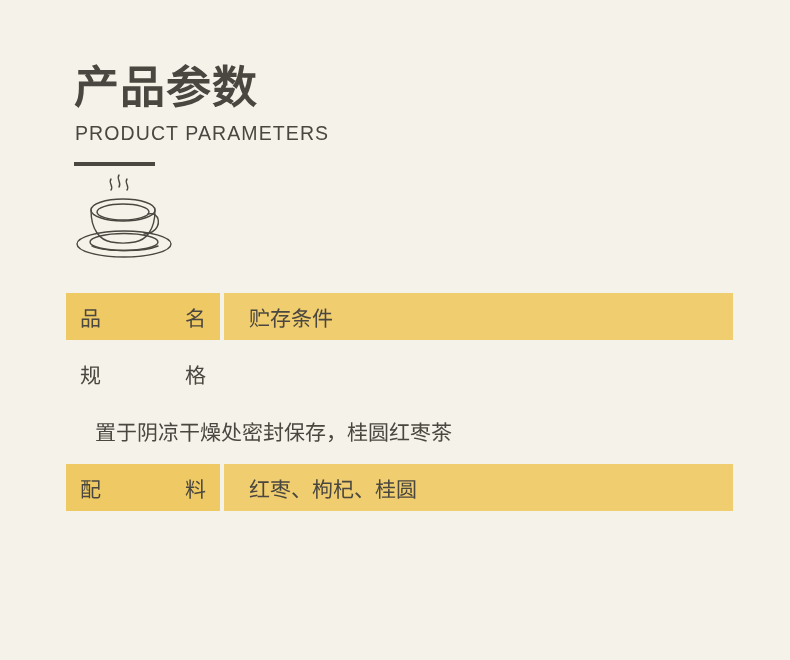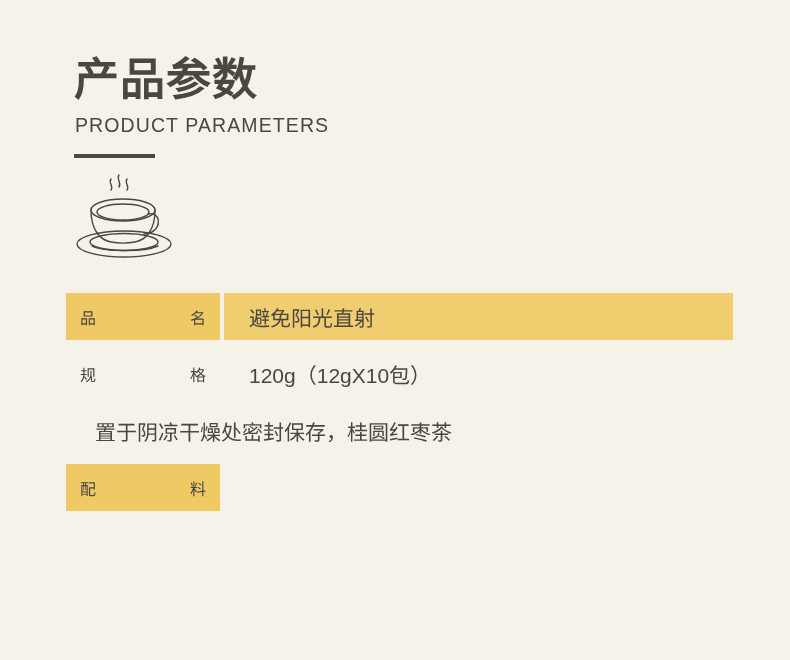--- a/index.html
+++ b/index.html
@@ -21,21 +21,21 @@
     position: relative;
     width: 790px;
     height: 660px;
     box-sizing: border-box;
   }
 
   
   .header {
     position: absolute;
     left: 74px;
-    top: 52px;
+    top: 60px;
     width: 640px;
   }
   .title-cn {
     font-size: 45px;
     font-weight: bold;
     line-height: 1.25;
     letter-spacing: 1px;
     color: #4A4740;
     margin: 0;
     white-space: nowrap;
@@ -85,21 +85,21 @@
   .spec-row:last-child {
     margin-bottom: 0;
     justify-content: space-between;
   }
   .cell-label {
     width: 154px;
     flex: 0 0 154px;
     display: flex;
     align-items: center;
     justify-content: center;
-    font-size: 16px;
+    font-size: 21px;
     color: #4A4740;
     box-sizing: border-box;
     padding: 0 14px;
   }
   .cell-value {
     flex: 1 1 auto;
     margin-left: 4px;
     display: flex;
     align-items: center;
     font-size: 21px;
@@ -176,41 +176,41 @@
     </svg>
   </div>
 
   <div class="spec-table">
 
     <div class="spec-row shaded">
       <div class="cell-label">
         <span class="label-text wide">品  名</span>
       </div>
       <div class="cell-value">
-        <span class="value-text">避免阳光直射</span>
+        <span class="value-text">贮存条件</span>
       </div>
     </div>
 
     <div class="spec-row plain">
       <div class="cell-label">
         <span class="label-text wide">规  格</span>
       </div>
-      <div class="cell-value">
-        <span class="value-text">120g（12gX10包）</span>
-      </div>
     </div>
 
 
     <div class="spec-row plain">
       <div class="cell-value">
         <span class="value-text">置于阴凉干燥处密封保存，桂圆红枣茶</span>
       </div>
     </div>
 
     <div class="spec-row shaded">
       <div class="cell-label">
         <span class="label-text wide">配  料</span>
       </div>
+      <div class="cell-value">
+        <span class="value-text">红枣、枸杞、桂圆</span>
+      </div>
     </div>
 
   </div>
 
 </div>
 
 </body></html>

